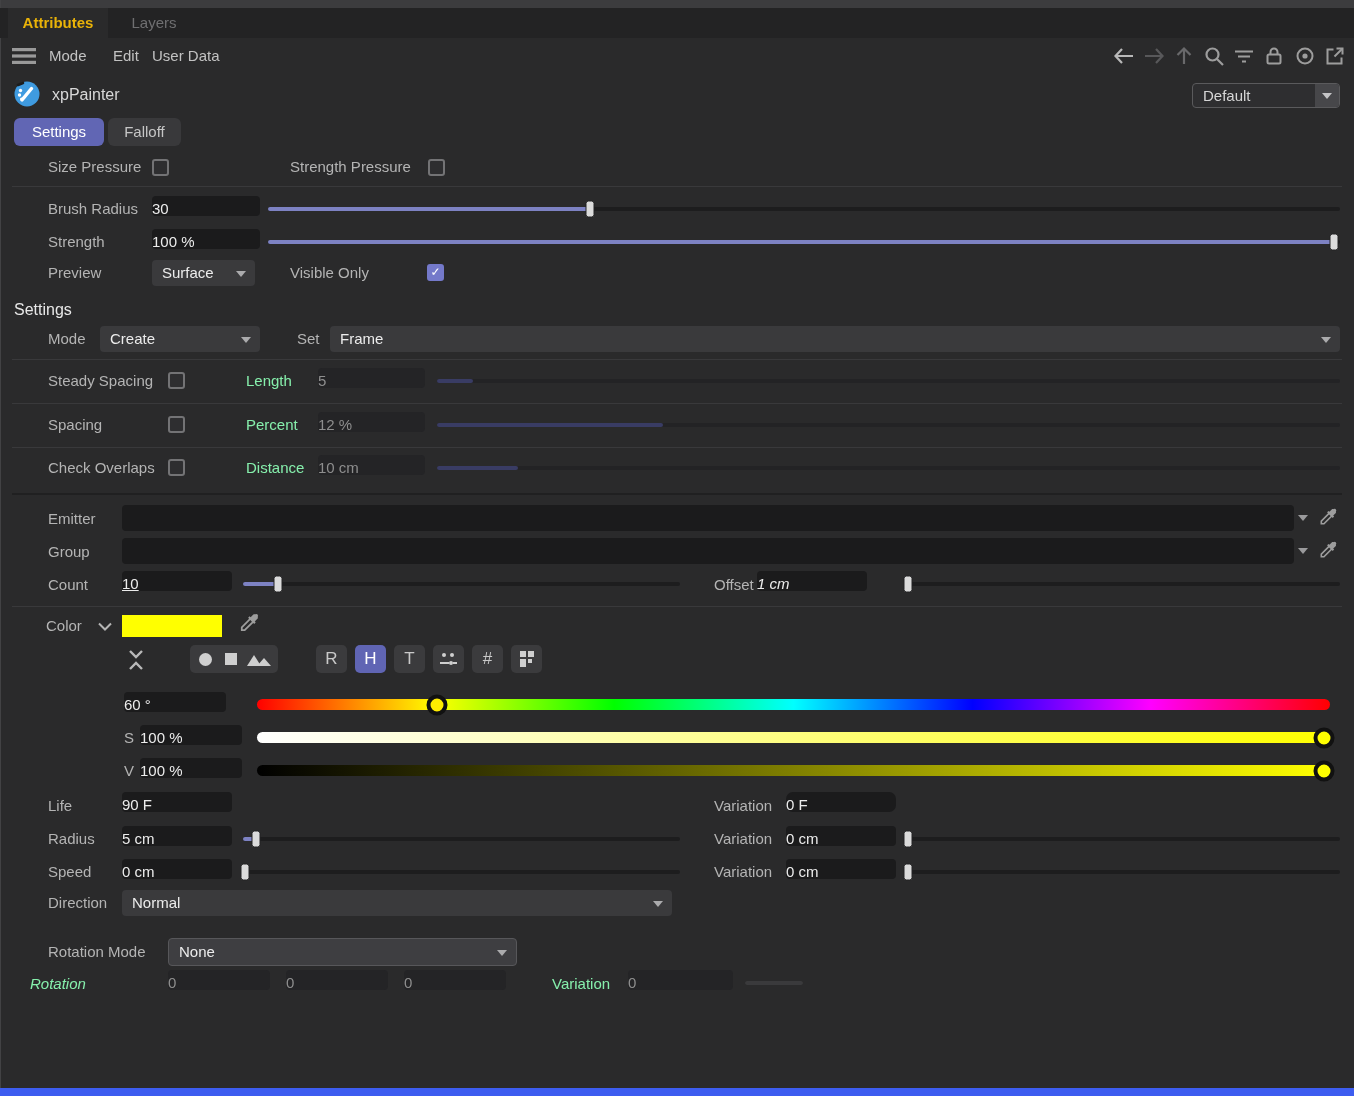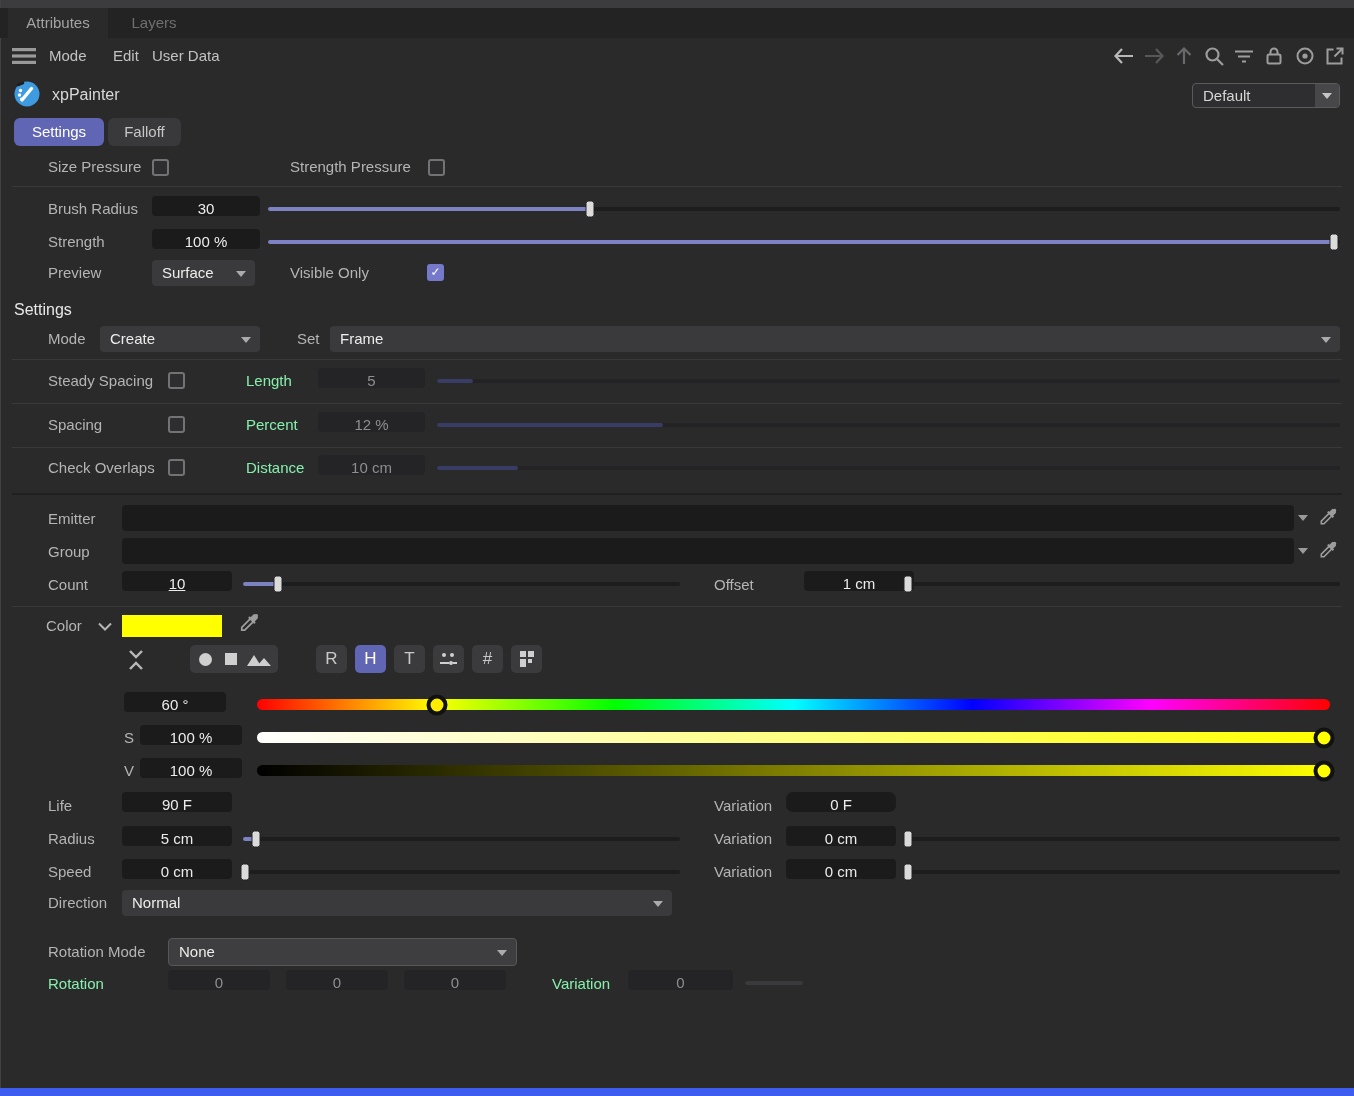--- a/index.html
+++ b/index.html
@@ -1,21 +1,21 @@
 <!DOCTYPE html>
 <html><head>
 <meta charset="utf-8">
 <style>
   html,body{margin:0;padding:0;background:#1f1f20;}
   body{width:1354px;height:1096px;font-family:"Liberation Sans",sans-serif;-webkit-font-smoothing:antialiased;}
   .panel{position:relative;width:1354px;height:1096px;background:#2a2a2b;overflow:hidden;}
   .abs{position:absolute;}
   .lbl{position:absolute;color:#b4b4b4;font-size:15px;line-height:30px;white-space:nowrap;}
   .dim{color:#86efac;}
-  .numbox{position:absolute;height:20px;background:#1b1b1c;border-radius:4px;color:#ececec;font-size:15px;text-align:center;line-height:26px;}
+  .numbox{position:absolute;height:20px;background:#1b1b1c;border-radius:4px;color:#ececec;font-size:15px;line-height:26px;}
   .numbox.dimbox{background:#242426;color:#8e8e8e;}
   .field{position:absolute;height:26px;background:#1b1b1c;border-radius:4px;}
   .dd{position:absolute;height:26px;background:#3a3a3c;border-radius:4px;color:#ececec;font-size:15px;line-height:26px;padding-left:10px;box-sizing:border-box;}
   .dd::after{content:"";position:absolute;right:9px;top:11px;border-left:5px solid transparent;border-right:5px solid transparent;border-top:6px solid #ababad;}
   .dd.bordered{background:#3e3e41;border:1px solid #57575a;}
   .mini-arr{position:absolute;width:0;height:0;border-left:5px solid transparent;border-right:5px solid transparent;border-top:6px solid #9a9a9c;}
   .slider{position:absolute;height:4px;background:#1d1d1e;border-radius:2px;}
   .slider .fill{position:absolute;left:0;top:0;height:100%;background:#7d82c3;border-radius:2px;}
   .slider .knob{position:absolute;top:50%;transform:translate(-50%,-50%);width:7px;height:15px;background:#dbdbdb;border-radius:3px;border:1px solid #232324;}
   .slider.dis{background:#232325;}
@@ -30,21 +30,21 @@
   .btn.plain{background:#39393b;color:#c6c6c6;}
   .sq{position:absolute;width:31px;height:28px;background:#3b3b3d;border-radius:5px;color:#c9c9c9;font-size:17px;text-align:center;line-height:28px;}
   .sq.active{background:#6065b4;color:#ffffff;}
   .hbar{position:absolute;height:11px;border-radius:6px;}
   .hue-g{background:linear-gradient(to right,#ff0000 0%,#ffff00 16.7%,#00ff00 33.3%,#00ffff 50%,#0000ff 66.7%,#ff00ff 83.3%,#ff0000 100%);}
   .sat-g{background:linear-gradient(to right,#ffffff,#ffff00);}
   .val-g{background:linear-gradient(to right,#000000,#ffff00);}
   .ring{position:absolute;top:50%;width:13px;height:13px;border:4px solid #111111;border-radius:50%;transform:translate(-50%,-50%);}
   .tabsrow{position:absolute;left:0;top:8px;width:1354px;height:30px;background:#232324;}
   .tab{position:absolute;top:0;height:30px;font-size:15px;text-align:center;line-height:30px;}
-  .tab.active{background:#2a2a2b;color:#a3a3a3;}
+  .tab.active{background:#2a2a2b;color:#eab308;font-weight:bold;}
   .tab.inactive{color:#6f6f71;}
   .menu-item{position:absolute;top:44px;color:#c2c2c2;font-size:15px;line-height:24px;}
   .swatch{position:absolute;background:#ffff00;}
   .shape-group{position:absolute;background:#3b3b3d;border-radius:5px;}
   .circle-glyph{position:absolute;width:13px;height:13px;border-radius:50%;background:#cfcfcf;}
   .square-glyph{position:absolute;width:12px;height:12px;background:#cfcfcf;}
   .preset{position:absolute;height:25px;border:1px solid #5a5a5c;border-radius:4px;background:#2e2e30;box-sizing:border-box;}
   .preset .pl{position:absolute;left:10px;top:0;color:#d6d6d6;font-size:15px;line-height:23px;}
   .preset .parr{position:absolute;right:0;top:0;width:24px;height:23px;background:#47474a;border-radius:0 3px 3px 0;}
   .preset .parr::after{content:"";position:absolute;left:7px;top:9px;border-left:5px solid transparent;border-right:5px solid transparent;border-top:6px solid #c5c5c7;}
@@ -219,21 +219,21 @@
       </svg>
     </span>
 
   <span class="lbl" style="left:48px;top:570px;">Count</span>
   <div class="numbox" style="left:122px;top:571px;width:110px;text-decoration:underline;">10</div>
   <div class="slider" style="left:243px;top:582px;width:437px;">
       <div class="fill" style="width:8%;"></div>
       <div class="knob" style="left:8%;"></div>
     </div>
   <span class="lbl" style="left:714px;top:570px;">Offset</span>
-  <div class="numbox" style="left:804px;top:571px;width:110px;">1 cm</div>
+  <div class="numbox" style="left:757px;top:571px;width:110px;font-style:italic;">1 cm</div>
   <div class="slider" style="left:906px;top:582px;width:434px;">
       <div class="fill" style="width:0%;"></div>
       <div class="knob" style="left:0.5%;"></div>
     </div>
   <div class="sep" style="top:606px;"></div>
 
   <span class="lbl" style="left:46px;top:611px;">Color</span>
   <span class="abs" style="left:98px;top:622px;">
       <svg width="14" height="9" viewBox="0 0 14 9" fill="none" stroke="#b5b5b5" stroke-width="2">
         <polyline points="1,1.5 7,7.5 13,1.5"></polyline>
@@ -332,21 +332,21 @@
       <div class="fill" style="width:0%;"></div>
       <div class="knob" style="left:0.5%;"></div>
     </div>
 
   <span class="lbl" style="left:48px;top:888px;">Direction</span>
   <div class="dd" style="left:122px;top:890px;width:550px;"><span>Normal</span></div>
 
   <span class="lbl" style="left:48px;top:937px;">Rotation Mode</span>
   <div class="dd bordered" style="left:168px;top:938px;width:349px;height:28px;line-height:26px;"><span>None</span></div>
 
-  <span class="lbl dim" style="left:48px;top:969px;">Rotation</span>
+  <span class="lbl dim" style="left:30px;top:969px;font-style:italic;">Rotation</span>
   <div class="numbox dimbox" style="left:168px;top:970px;width:102px;">0</div>
   <div class="numbox dimbox" style="left:286px;top:970px;width:102px;">0</div>
   <div class="numbox dimbox" style="left:404px;top:970px;width:102px;">0</div>
   <span class="lbl dim" style="left:552px;top:969px;">Variation</span>
   <div class="numbox dimbox" style="left:628px;top:970px;width:105px;">0</div>
   <div class="slider dis" style="left:745px;top:981px;width:58px;">
       <div class="fill" style="width:100%;background:#3a3a3c;"></div>
     </div>
 
   <div class="abs" style="left:0;top:1088px;width:1354px;height:8px;background:#3d5df0;"></div>

